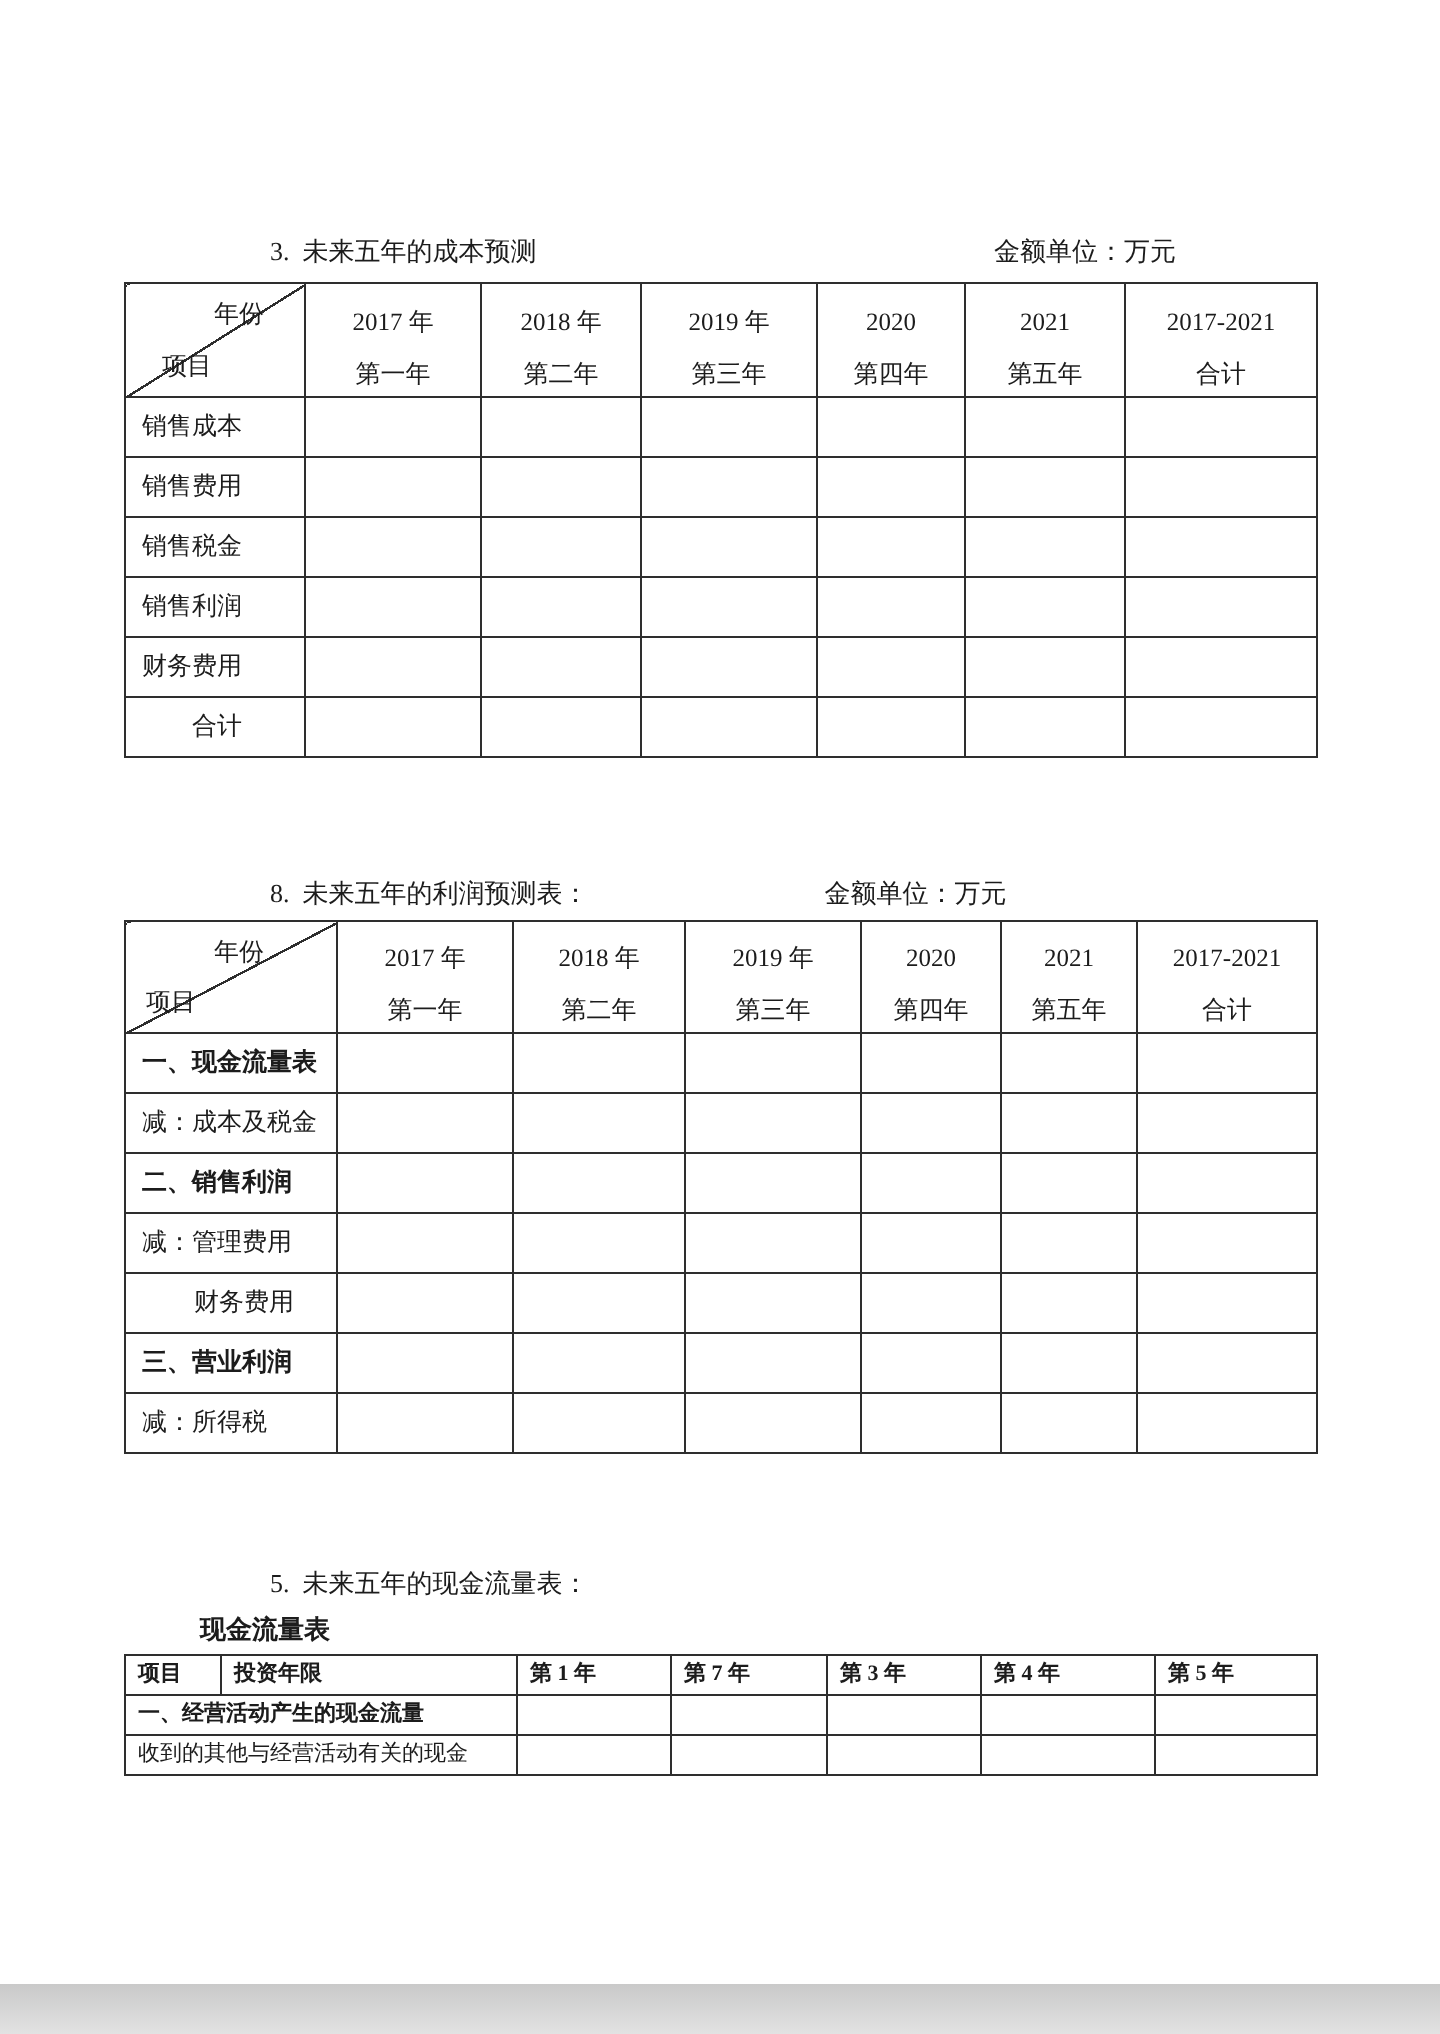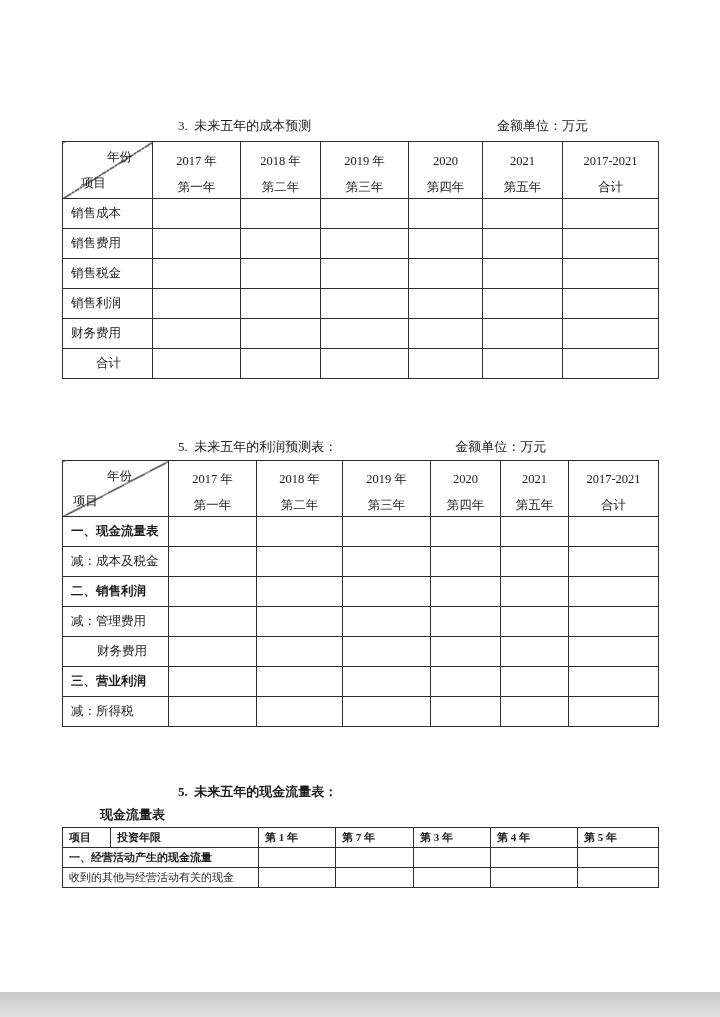--- a/index.html
+++ b/index.html
@@ -5,26 +5,26 @@
   *{margin:0;padding:0;box-sizing:border-box;}
   html,body{width:720px;height:1017px;}
   body{
     background:#ffffff;
     font-family:"Liberation Serif","DejaVu Serif",serif;
     color:#1c1c1c;
     position:relative;
     overflow:hidden;
   }
   .heading-row{position:absolute;left:62px;width:596px;display:flex;font-size:13px;line-height:17px;}
-  .heading-row .title{margin-left:116px;white-space:pre;}
+  .heading-row .title{margin-left:73px;white-space:pre;}
   #sec3-head{top:117px;}
   #sec3-head .unit{margin-left:auto;margin-right:70px;}
   #sec4-head{top:438px;}
   #sec4-head .unit{margin-left:118px;}
-  #sec5-head{top:783px;font-weight:bold;}
+  #sec5-head{top:783px;}
   #cashflow-title{position:absolute;left:100px;top:806px;font-size:13px;font-weight:bold;}
 
   table{border-collapse:collapse;table-layout:fixed;position:absolute;left:62px;background:#ffffff;}
   td,th{border:1px solid #2e2e2e;font-weight:normal;vertical-align:middle;overflow:hidden;}
 
   .forecast{width:596px;border-radius:30px;}
   .forecast td,.forecast th{font-size:12.5px;height:30px;padding:0 6px;}
   .forecast thead th{height:57px;text-align:center;padding:0;}
   #profit-table thead th{height:56px;}
   .forecast .h1{line-height:15px;margin-top:8px;margin-bottom:11px;}
@@ -161,21 +161,21 @@
         <td></td>
         <td></td>
         <td></td>
         <td></td>
         <td></td>
       </tr>
     </tbody>
 </table>
 
 <div class="heading-row" id="sec4-head">
-  <span class="title">5.  未来五年的利润预测表：</span>
+  <span class="title">8.  未来五年的利润预测表：</span>
   <span class="unit">金额单位：万元</span>
 </div>
 
 <table id="profit-table" class="forecast">
   <colgroup>
     <col style="width:106px">
       <col style="width:88px">
       <col style="width:86px">
       <col style="width:88px">
       <col style="width:70px">

